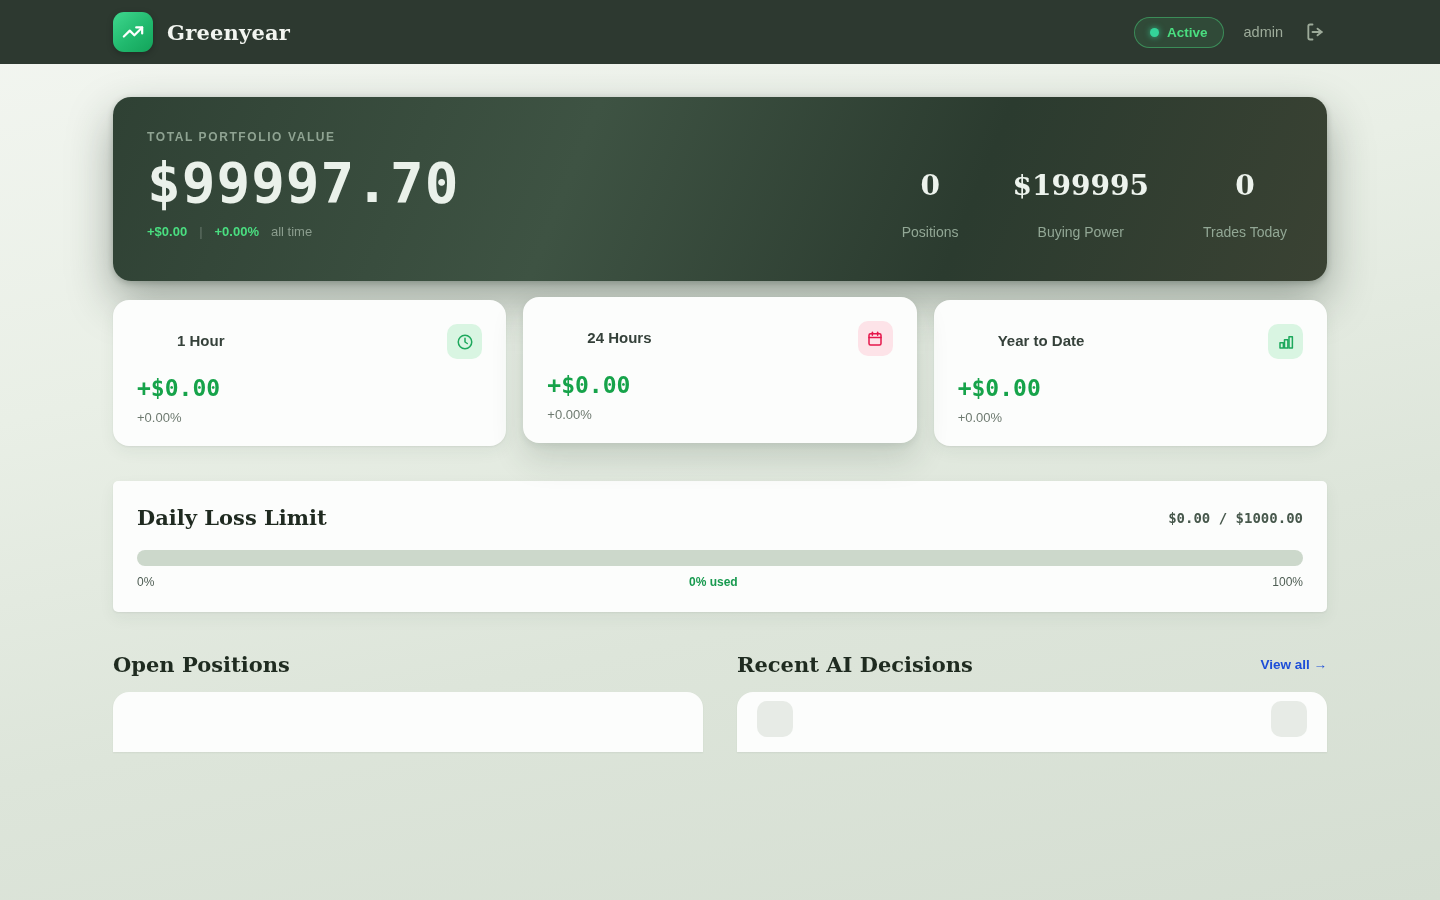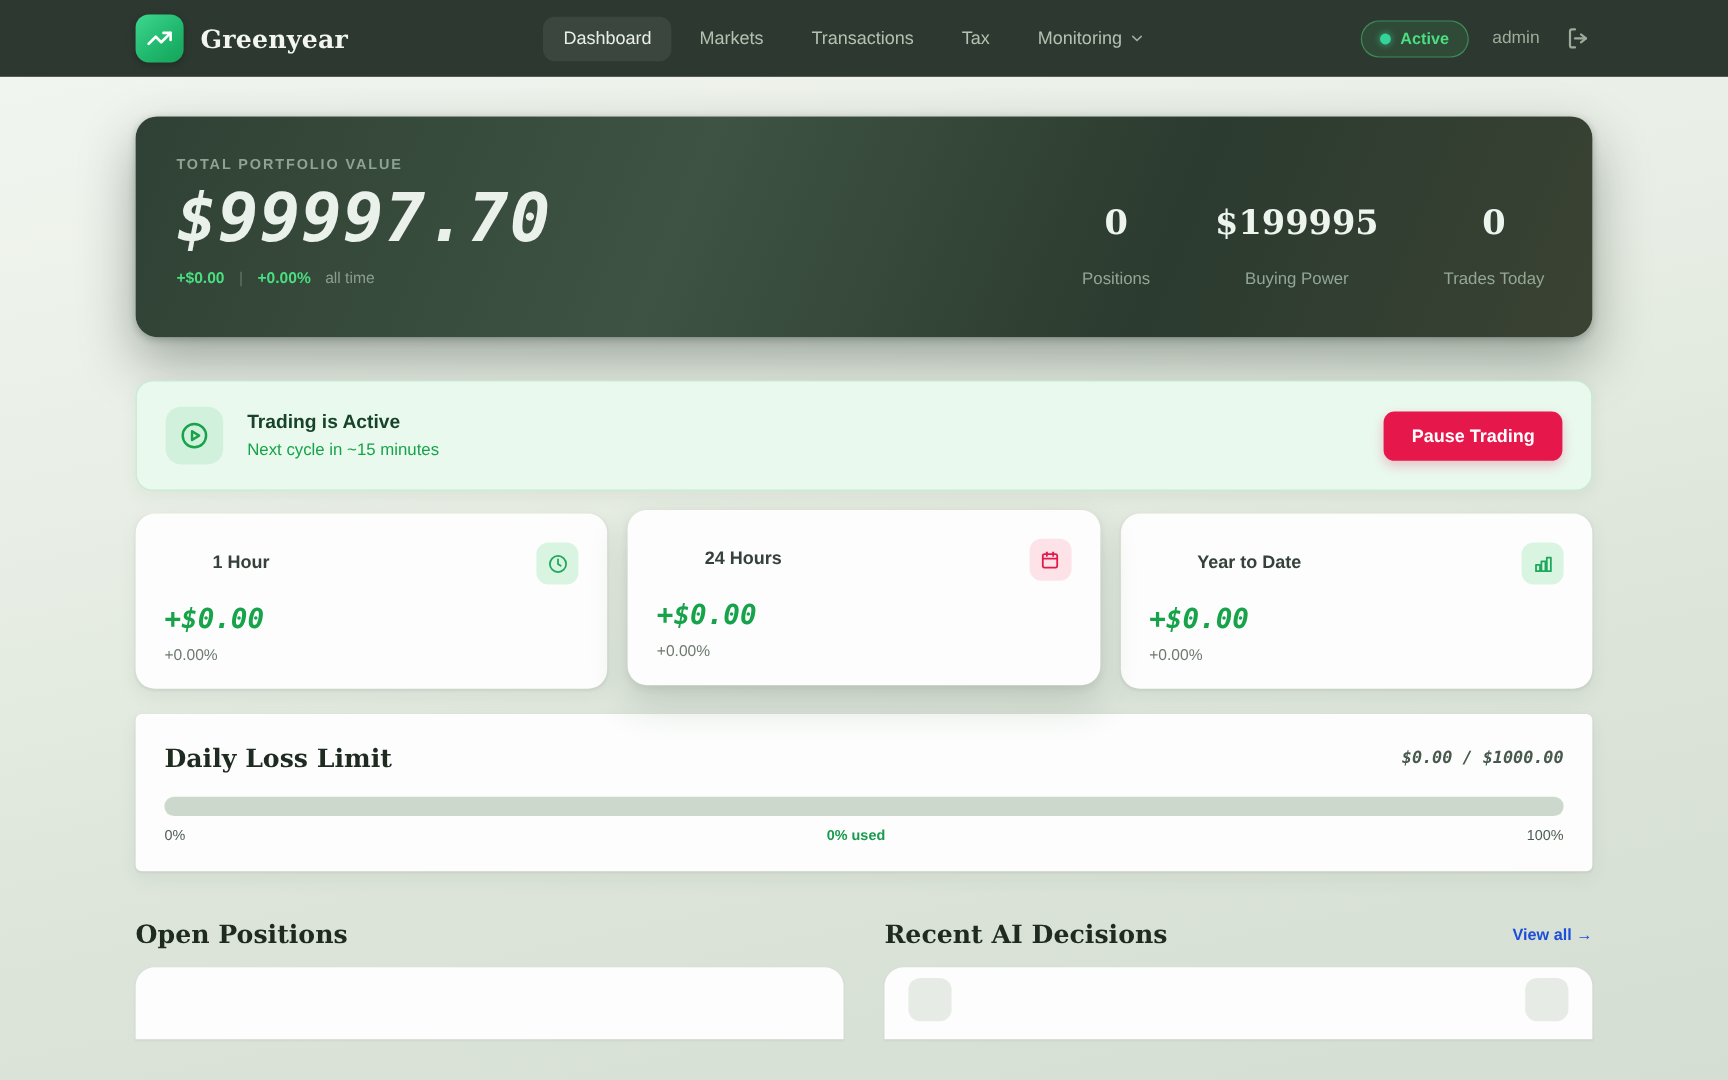--- a/index.html
+++ b/index.html
@@ -3,21 +3,21 @@
 <meta charset="utf-8">
 <style>
   * { margin:0; padding:0; box-sizing:border-box; }
   html,body { width:1440px; height:900px; overflow:hidden; }
   body {
     font-family:"Liberation Sans", sans-serif;
     background:linear-gradient(168deg,#f3f6f1 0%,#e9efe6 35%,#dde5da 65%,#d5ded2 100%);
     color:#22301f;
   }
   .serif { font-family:"DejaVu Serif","Liberation Serif",serif; }
-  .mono  { font-family:"DejaVu Sans Mono","Liberation Mono",monospace;font-style:italic; }
+  .mono  { font-family:"DejaVu Sans Mono","Liberation Mono",monospace; }
 
   
   .topbar {
     height:64px; background:#2d3930; display:flex; align-items:center;
     padding:0 113px; position:relative;
   }
   .brand { display:flex; align-items:center; gap:14px; cursor:pointer; }
   .brand-mark {
     width:40px; height:40px; border-radius:11px;
     background:linear-gradient(140deg,#3fd78e 0%,#21b96e 55%,#13a35a 100%);
@@ -101,21 +101,21 @@
   .perf-top { display:flex; justify-content:space-between; align-items:flex-start;margin-left:40px; }
   .perf-label { font-size:15px; font-weight:600; color:#35413a; margin-top:8px; }
   .icon-chip { width:35px; height:35px; border-radius:10px; display:flex; align-items:center; justify-content:center; }
   .chip-green { background:#d9f5e2; }
   .chip-rose  { background:#fde3e8; }
   .perf-value { margin-top:16px; font-size:23px; font-weight:700; color:#16a34a; }
   .perf-sub { margin-top:9px; font-size:13px; color:#6e7a70; }
 
   
   .loss-card {
-    margin-top:21px; background:#fcfdfc; border-radius:5px; padding:24px;
+    margin-top:35px; background:#fcfdfc; border-radius:5px; padding:24px;
     box-shadow:0 1px 2px rgba(40,60,45,.07), 0 6px 16px rgba(40,60,45,.06);
     height:131px;
   }
   .loss-head { display:flex; justify-content:space-between; align-items:center; }
   .loss-title { font-size:21px; font-weight:700; color:#1f2a20; }
   .loss-usage { font-size:14px; color:#47584c; font-weight:700; }
   .progress-track {
     margin-top:20px; height:16px; border-radius:999px; background:#ccd8cb; overflow:hidden;
   }
   .progress-fill { height:100%; background:#16a34a; border-radius:999px; width:0; }
@@ -140,40 +140,20 @@
   <div class="brand">
     <div class="brand-mark">
       <svg width="22" height="22" viewBox="0 0 24 24" fill="none" stroke="#ffffff" stroke-width="2.4" stroke-linecap="round" stroke-linejoin="round">
         <polyline points="2 17 8.5 10.5 13.5 15.5 22 7"></polyline>
         <polyline points="15.5 7 22 7 22 13.5"></polyline>
       </svg>
     </div>
     <span class="brand-name">Greenyear</span>
   </div>
 
-  <nav class="main-nav">
-    <div class="nav-item active">
-      <span>Dashboard</span>
-    </div>
-    <div class="nav-item">
-      <span>Markets</span>
-    </div>
-    <div class="nav-item">
-      <span>Transactions</span>
-    </div>
-    <div class="nav-item">
-      <span>Tax</span>
-    </div>
-    <div class="nav-item">
-      <span>Monitoring</span>
-      <svg width="14" height="14" viewBox="0 0 24 24" fill="none" stroke="#9dab9a" stroke-width="2.4" stroke-linecap="round" stroke-linejoin="round">
-        <polyline points="6 9 12 15 18 9"></polyline>
-      </svg>
-    </div>
-  </nav>
 
   <div class="top-right">
     <div class="status-pill">
       <span class="status-dot"></span>
       <span>Active</span>
     </div>
     <span class="username">admin</span>
     <button class="logout-btn">
       <svg width="20" height="20" viewBox="0 0 24 24" fill="none" stroke="#9dab9a" stroke-width="2.2" stroke-linecap="round" stroke-linejoin="round">
         <path d="M9 21H6a2 2 0 0 1-2-2V5a2 2 0 0 1 2-2h3"></path>
@@ -206,33 +186,20 @@
         <div class="stat-value serif">$199995</div>
         <div class="stat-label">Buying Power</div>
       </div>
       <div class="stat">
         <div class="stat-value serif">0</div>
         <div class="stat-label">Trades Today</div>
       </div>
     </div>
   </section>
 
-  <section class="banner">
-    <div class="banner-icon-box">
-      <svg width="26" height="26" viewBox="0 0 24 24" fill="none" stroke="#16a34a" stroke-width="1.9" stroke-linecap="round" stroke-linejoin="round">
-        <circle cx="12" cy="12" r="9"></circle>
-        <polygon points="10.2 8.6 15.6 12 10.2 15.4"></polygon>
-      </svg>
-    </div>
-    <div>
-      <div class="banner-title">Trading is Active</div>
-      <div class="banner-sub">Next cycle in ~15 minutes</div>
-    </div>
-    <button class="pause-btn">Pause Trading</button>
-  </section>
 
 
   <div class="perf-grid">
 
     <div class="perf-card">
       <div class="perf-top">
         <span class="perf-label">1 Hour</span>
         <span class="icon-chip chip-green">
           <svg width="18" height="18" viewBox="0 0 24 24" fill="none" stroke="#1da85c" stroke-width="2" stroke-linecap="round" stroke-linejoin="round">
             <circle cx="12" cy="12" r="9"></circle>

